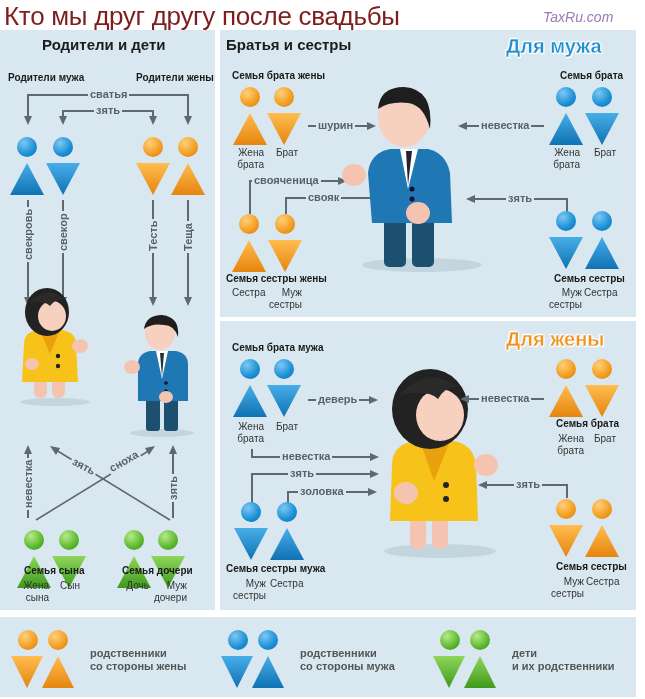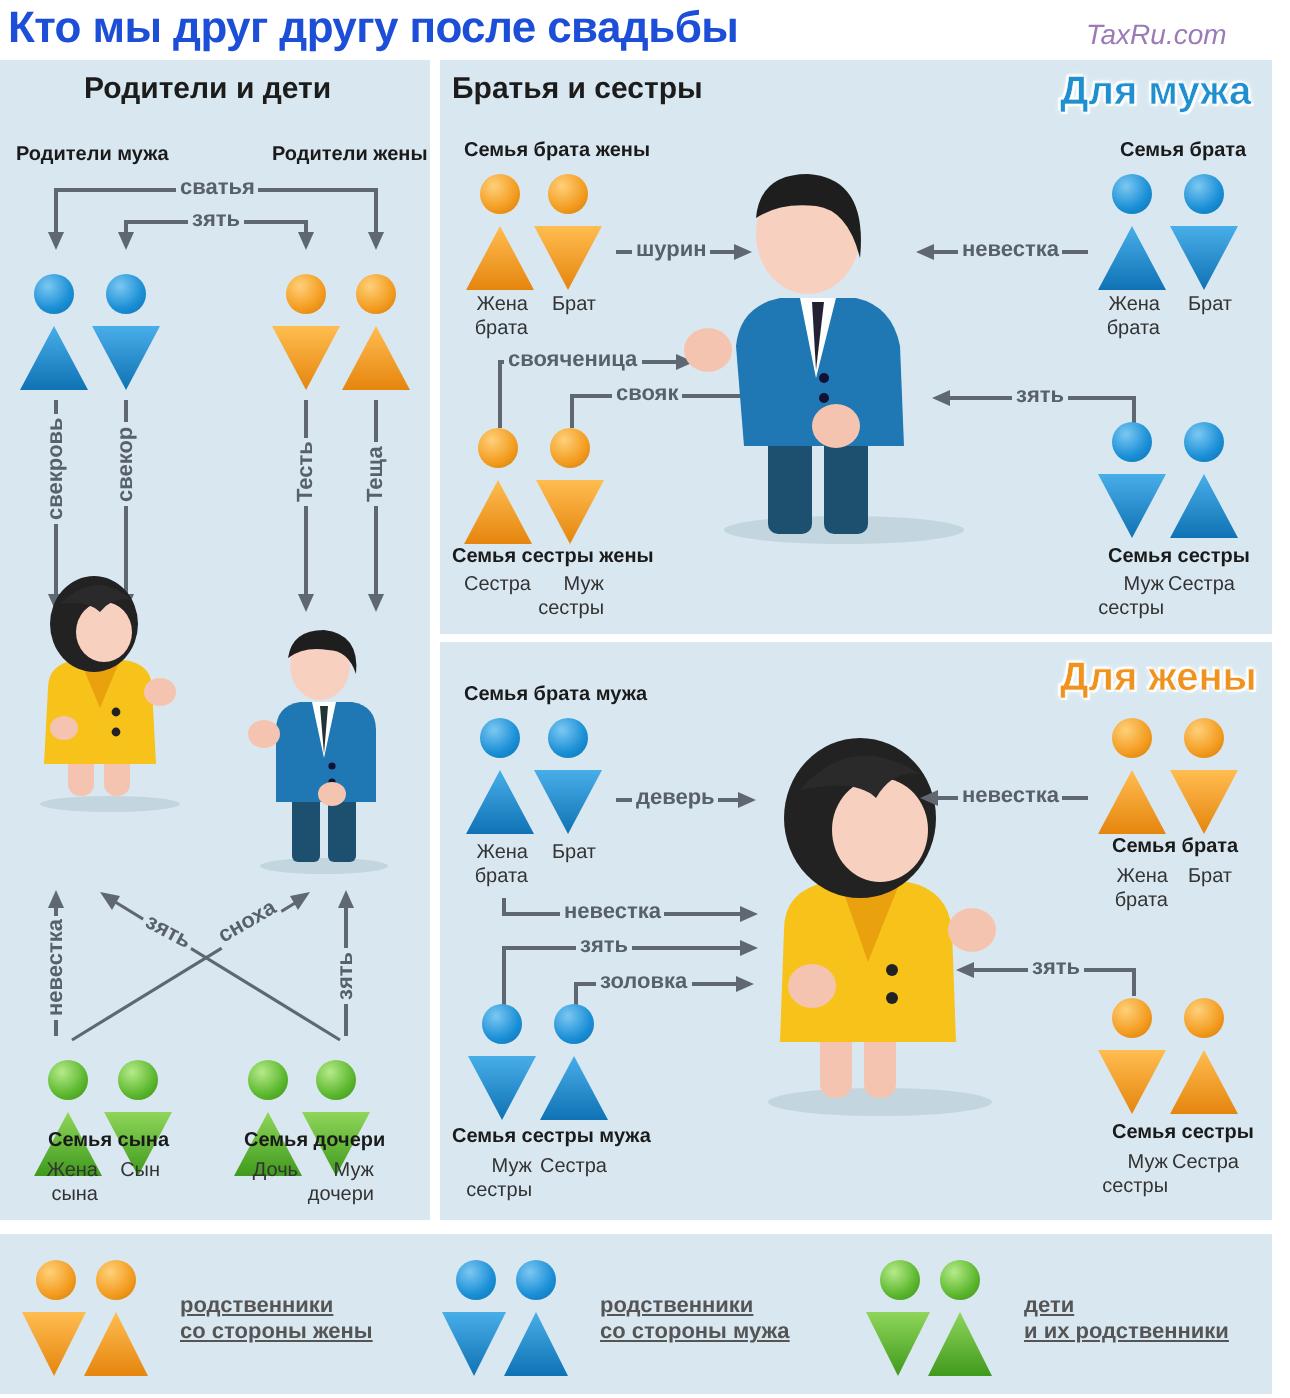--- a/index.html
+++ b/index.html
@@ -1,48 +1,48 @@
 <!DOCTYPE html>
 <html><head>
 <meta charset="utf-8">
 <style>
   * { box-sizing: border-box; margin: 0; padding: 0; }
   html, body { width: 645px; height: 699px; background: #ffffff; overflow: hidden; }
   body { position: relative; font-family: "Liberation Sans", "DejaVu Sans", sans-serif; color: #222; }
 
-  .title { position: absolute; left: 4px; top: 1px; font-size: 22px; font-weight: bold; color: #1d4ed8; letter-spacing: -0.3px; }
+  .title { position: absolute; left: 4px; top: 1px; font-size: 26px; font-weight: normal; color: #7f1d1d; letter-spacing: -0.3px; }
   .watermark { position: absolute; left: 543px; top: 9px; font-size: 14px; font-style: italic; color: #9a7bb8; }
 
   .panel { position: absolute; background: #d9e8f0; }
   #p-parents { left: 0; top: 30px; width: 215px; height: 580px; }
   #p-husband { left: 220px; top: 30px; width: 416px; height: 287px; }
   #p-wife { left: 220px; top: 321px; width: 416px; height: 289px; }
   #p-legend { left: 0; top: 617px; width: 636px; height: 80px; }
 
   .panel-title { position: absolute; font-size: 15px; font-weight: bold; color: #1c1c1c; }
-  .big-title { position: absolute; font-size: 20px; font-weight: bold; -webkit-text-stroke: 0.3px #fff; text-shadow: 0 0 2px #fff, 0 0 3px #fff, 1px 1px 0 #fff, -1px -1px 0 #fff; margin-left: 24px; }
+  .big-title { position: absolute; font-size: 20px; font-weight: bold; -webkit-text-stroke: 0.3px #fff; text-shadow: 0 0 2px #fff, 0 0 3px #fff, 1px 1px 0 #fff, -1px -1px 0 #fff; }
 
   .group-label { position: absolute; font-size: 10px; font-weight: bold; color: #1a1a1a; white-space: nowrap; }
   .small-label { position: absolute; font-size: 10px; color: #333; line-height: 12px; text-align: right; }
 
   .rel-label { position: absolute; font-size: 11px; font-weight: bold; color: #58616a; background: #d9e8f0; padding: 0 2px; white-space: nowrap; line-height: 12px; }
   .rel-vert { position: absolute; font-size: 11px; font-weight: bold; color: #58616a; background: #d9e8f0; white-space: nowrap; line-height: 12px; transform-origin: left top; }
 
   .line { position: absolute; background: #5f6870; }
   .arrow-r { position: absolute; width: 0; height: 0; border-top: 4px solid transparent; border-bottom: 4px solid transparent; border-left: 9px solid #5f6870; }
   .arrow-l { position: absolute; width: 0; height: 0; border-top: 4px solid transparent; border-bottom: 4px solid transparent; border-right: 9px solid #5f6870; }
   .arrow-d { position: absolute; width: 0; height: 0; border-left: 4px solid transparent; border-right: 4px solid transparent; border-top: 9px solid #5f6870; }
   .arrow-u { position: absolute; width: 0; height: 0; border-left: 4px solid transparent; border-right: 4px solid transparent; border-bottom: 9px solid #5f6870; }
 
   .fig { position: absolute; width: 36px; height: 60px; }
   .fig .head { position: absolute; left: 8px; top: 0; width: 20px; height: 20px; border-radius: 50%; }
   .fig svg { position: absolute; left: 0; top: 24px; }
 
   .person { position: absolute; }
-  .legend-text { position: absolute; font-size: 11px; font-weight: bold; color: #555; line-height: 13px; text-decoration: underline; }
+  .legend-text { position: absolute; font-size: 11px; font-weight: bold; color: #555; line-height: 13px; }
 </style>
 </head>
 <body>
 
 <div class="title">Кто мы друг другу после свадьбы</div>
 <div class="watermark">TaxRu.com</div>
 
 <div class="panel" id="p-parents">
   <div class="panel-title" style="left:6px;top:6px;margin-left:36px;">Родители и дети</div>
   <div class="group-label" style="left:8px;top:42px;">Родители мужа</div>

